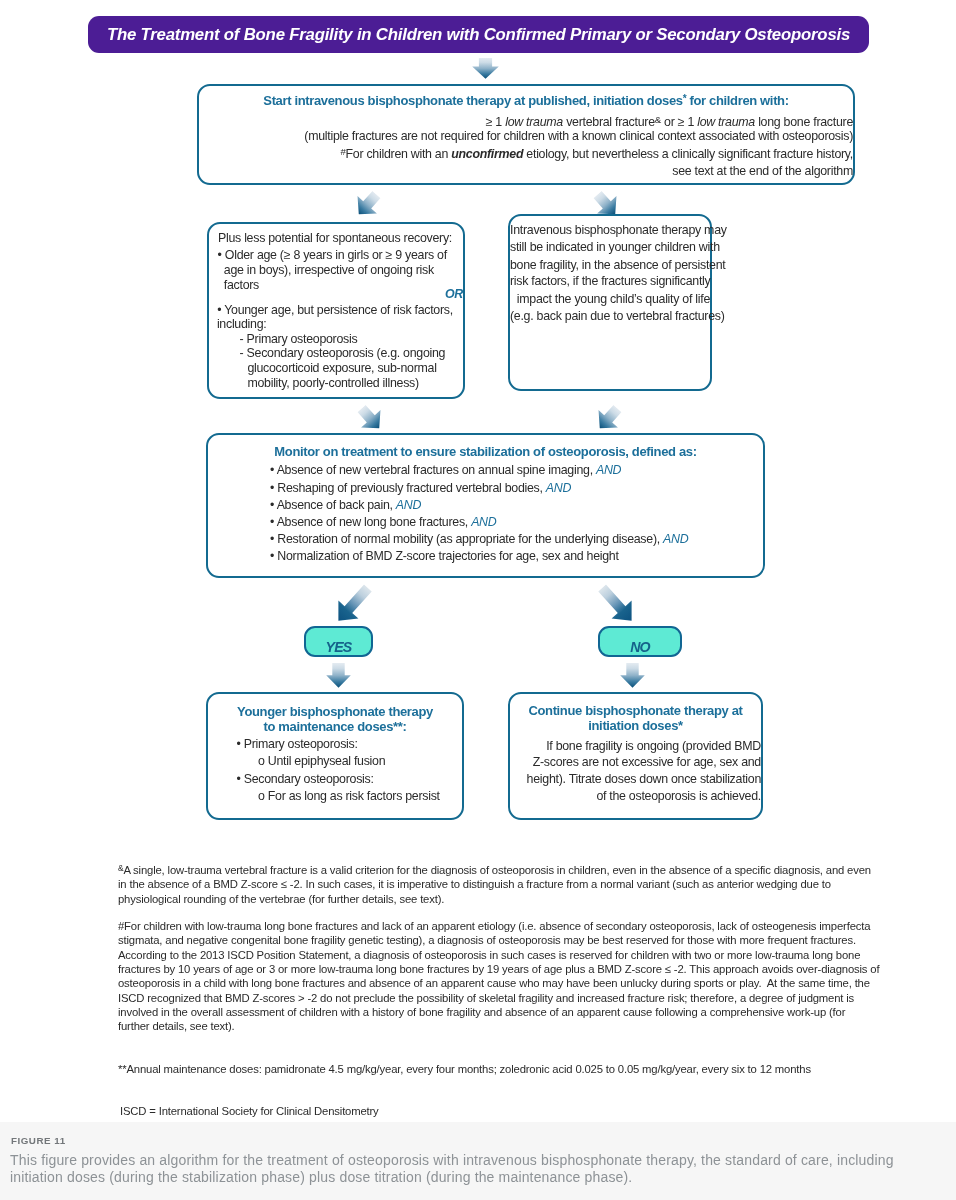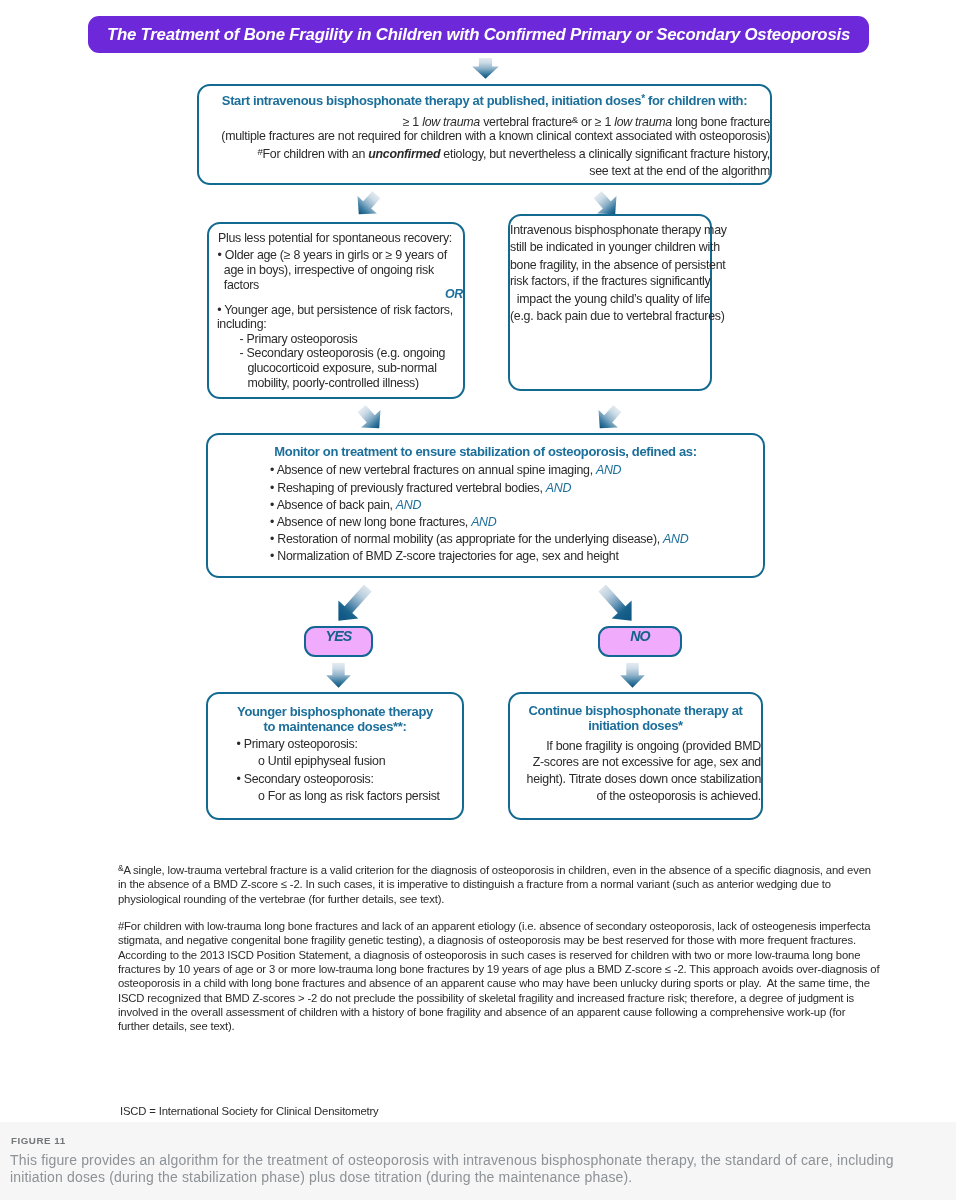--- a/index.html
+++ b/index.html
@@ -3,36 +3,36 @@
 <meta charset="utf-8">
 <title>Figure 11</title>
 <style>
   html,body{margin:0;padding:0;}
   body{width:956px;height:1200px;background:#ffffff;
        font-family:"Liberation Sans",sans-serif;}
   .page{position:relative;width:956px;height:1200px;overflow:hidden;background:#fff;}
 
   
   .title-bar{position:absolute;left:88px;top:16px;width:781px;height:37px;
-    background:#6d28d9;border-radius:11px;
+    background:#4c1d95;border-radius:11px;
     display:flex;align-items:center;justify-content:center;}
   .title-bar span{color:#ffffff;font-size:16.8px;font-weight:bold;font-style:italic;
     letter-spacing:-0.22px;}
 
   
   .box{position:absolute;border:2px solid #136a90;border-radius:13px;background:#fff;
     box-sizing:border-box;}
   .hd{color:#1c6f9a;font-weight:bold;font-size:13px;letter-spacing:-0.35px;
       text-align:center;position:absolute;left:0;right:0;}
   .ln{color:#2b2b2b;font-size:12.4px;letter-spacing:-0.28px;position:absolute;
       white-space:nowrap;}
   .ctr{left:0;right:0;text-align:right;}
 
-  .pill{position:absolute;border:2.6px solid #116693;border-radius:11px;background:#f0abfc;
-    box-sizing:border-box;display:flex;align-items:flex-start;justify-content:center;}
+  .pill{position:absolute;border:2.6px solid #116693;border-radius:11px;background:#5eead4;
+    box-sizing:border-box;display:flex;align-items:flex-end;justify-content:center;}
   .pill span{color:#15628a;font-weight:bold;font-style:italic;font-size:14.2px;
     letter-spacing:-0.8px;}
 
   .arrow{position:absolute;}
 
   i.b{font-style:italic;}
   .blue{color:#1c6f9a;}
   sup{font-size:0.78em;vertical-align:baseline;position:relative;top:-0.28em;line-height:0;}
   .foot sup{font-size:0.74em;top:-0.42em;}
 
@@ -72,21 +72,21 @@
   </svg>
 
   <div class="title-bar">
     <span>The Treatment of Bone Fragility in Children with Confirmed Primary or Secondary Osteoporosis</span>
   </div>
 
   <svg class="arrow" style="left:472px;top:58px;" width="27" height="21" viewBox="0 0 27 21">
     <path d="M6.9 0 H20.1 V8.6 H26.8 L13.5 20.8 L0.2 8.6 H6.9 Z" fill="url(#agv)"></path>
   </svg>
 
-  <div class="box" style="left:197px;top:84px;width:575px;height:101px;">
+  <div class="box" style="left:197px;top:84px;width:658px;height:101px;">
     <div class="hd" style="top:6.7px;">Start intravenous bisphosphonate therapy at published, initiation doses<sup>*</sup> for children with:</div>
     <div class="ln ctr" style="top:29px;">≥ 1 <i class="b">low trauma</i> vertebral fracture<sup>&amp;</sup> or ≥ 1 <i class="b">low trauma</i> long bone fracture</div>
     <div class="ln ctr" style="top:42.7px;">(multiple fractures are not required for children with a known clinical context associated with osteoporosis)</div>
     <div class="ln ctr" style="top:60.7px;"><sup>#</sup>For children with an <b><i>unconfirmed</i></b> etiology, but nevertheless a clinically significant fracture history,</div>
     <div class="ln ctr" style="top:78px;">see text at the end of the algorithm</div>
   </div>
 
   <svg class="arrow" style="left:353px;top:191px;transform:rotate(42deg);" width="29" height="27" viewBox="0 0 28 26">
     <path d="M8.8 0 H19.2 V13.4 H26.6 L14 25.6 L1.4 13.4 H8.8 Z" fill="url(#agv)"></path>
   </svg>
@@ -168,19 +168,20 @@
     <div class="hd" style="top:9px;">Continue bisphosphonate therapy at</div>
     <div class="hd" style="top:24.2px;">initiation doses*</div>
     <div class="ln ctr" style="top:44.6px;">If bone fragility is ongoing (provided BMD</div>
     <div class="ln ctr" style="top:61.4px;">Z-scores are not excessive for age, sex and</div>
     <div class="ln ctr" style="top:78.2px;">height). Titrate doses down once stabilization</div>
     <div class="ln ctr" style="top:95px;">of the osteoporosis is achieved.</div>
   </div>
 
   <div class="foot" style="left:118px;top:863px;width:757px;"><sup>&amp;</sup>A single, low-trauma vertebral fracture is a valid criterion for the diagnosis of osteoporosis in children, even in the absence of a specific diagnosis, and even in the absence of a BMD Z-score ≤ -2. In such cases, it is imperative to distinguish a fracture from a normal variant (such as anterior wedging due to physiological rounding of the vertebrae (for further details, see text).</div>
   <div class="foot" style="left:118px;top:919px;width:761.5px;">#For children with low-trauma long bone fractures and lack of an apparent etiology (i.e. absence of secondary osteoporosis, lack of osteogenesis imperfecta stigmata, and negative congenital bone fragility genetic testing), a diagnosis of osteoporosis may be best reserved for those with more frequent fractures. According to the 2013 ISCD Position Statement, a diagnosis of osteoporosis in such cases is reserved for children with two or more low-trauma long bone fractures by 10 years of age or 3 or more low-trauma long bone fractures by 19 years of age plus a BMD Z-score ≤ -2. This approach avoids over-diagnosis of osteoporosis in a child with long bone fractures and absence of an apparent cause who may have been unlucky during sports or play.&nbsp; At the same time, the ISCD recognized that BMD Z-scores &gt; -2 do not preclude the possibility of skeletal fragility and increased fracture risk; therefore, a degree of judgment is involved in the overall assessment of children with a history of bone fragility and absence of an apparent cause following a comprehensive work-up (for further details, see text).</div>
+  <div class="foot" style="left:118px;top:1062px;white-space:nowrap;">**Annual maintenance doses: pamidronate 4.5 mg/kg/year, every four months; zoledronic acid 0.025 to 0.05 mg/kg/year, every six to 12 months</div>
   <div class="foot" style="left:120px;top:1104px;white-space:nowrap;">ISCD = International Society for Clinical Densitometry</div>
 
   <div class="capband"></div>
   <div class="figlabel">FIGURE 11</div>
   <div class="captext">This figure provides an algorithm for the treatment of osteoporosis with intravenous bisphosphonate therapy, the standard of care, including initiation doses (during the stabilization phase) plus dose titration (during the maintenance phase).</div>
 
 </div>
 
 </body></html>

